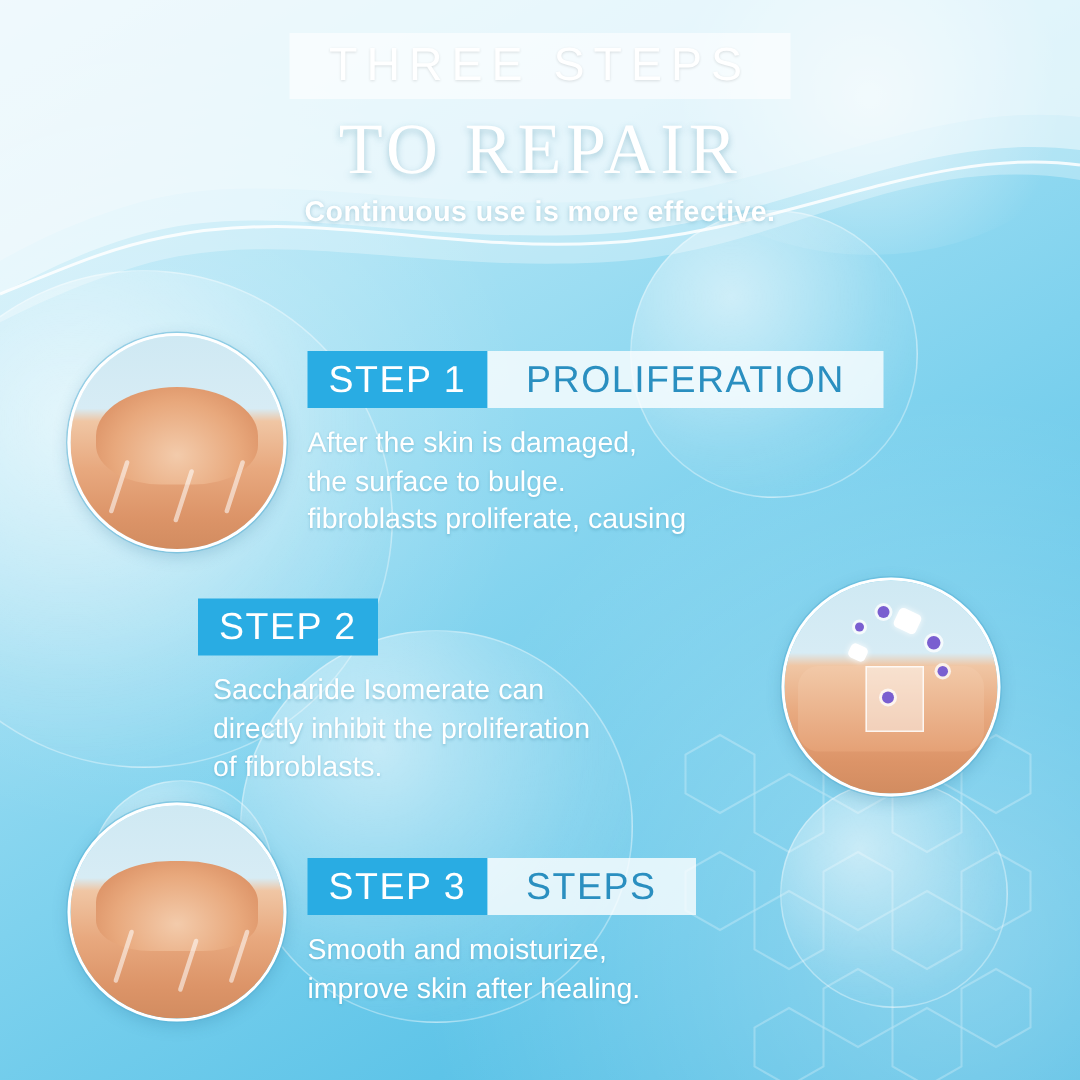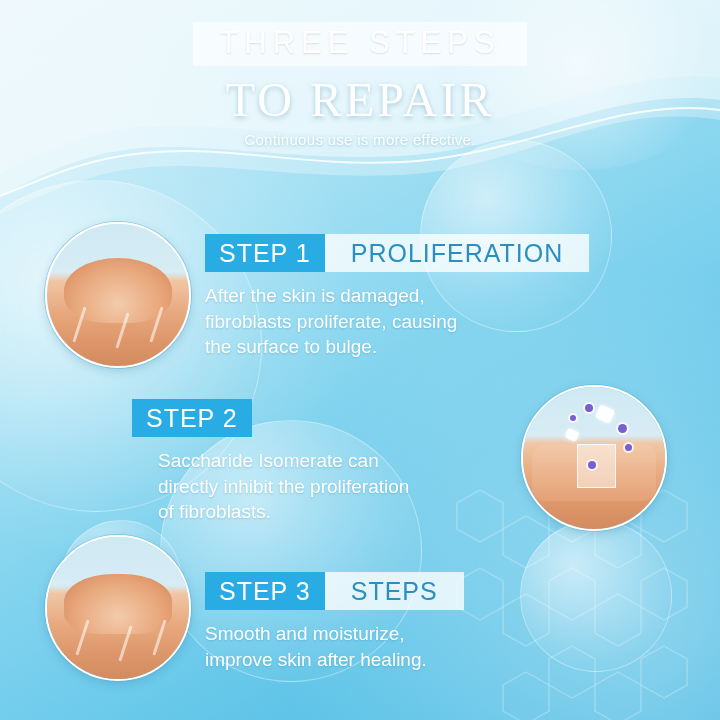--- a/index.html
+++ b/index.html
@@ -52,24 +52,25 @@
     font-family:"Liberation Serif", serif;
     color:#ffffff;
     font-size:48px;
     letter-spacing:3px;
     margin-top:9px;
     line-height:1.05;
     text-shadow:0 2px 5px rgba(40,120,150,0.35);
   }
   .subtitle{
     color:#ffffff;
-    font-size:15px;
+    font-size:19px;
     margin-top:6px;
     letter-spacing:.3px;
     text-shadow:0 1px 3px rgba(40,120,150,0.35);
+    font-weight:bold;
   }
 
   .step{position:absolute;z-index:5;}
 
   .label-row{display:flex;align-items:stretch;height:38px;}
   .step-tag{
     background:#29ace3;
     color:#ffffff;
     font-size:25px;
     letter-spacing:1px;
@@ -193,43 +194,43 @@
       <div class="line" style="left:76%;top:58%;"></div>
     </div>
   </div>
   <div class="step" style="left:205px;top:234px;width:400px;">
     <div class="label-row">
       <div class="step-tag">STEP 1</div>
       <div class="step-title">PROLIFERATION</div>
     </div>
     <div class="step-body">
       <div>After the skin is damaged,</div>
+      <div>the surface to bulge.</div>
       <div>fibroblasts proliferate, causing</div>
-      <div>the surface to bulge.</div>
     </div>
   </div>
 
   <div class="circle" style="left:521px;top:385px;width:142px;height:142px;">
     <div class="skin">
       <div class="flat" style="top:40%;height:40%;"></div>
       <div class="cube"></div>
       <div class="flake" style="left:52%;top:14%;width:16px;height:14px;"></div>
       <div class="flake" style="left:30%;top:30%;width:12px;height:10px;"></div>
       <div class="mol" style="left:44%;top:12%;width:8px;height:8px;"></div>
       <div class="mol" style="left:67%;top:26%;width:9px;height:9px;"></div>
       <div class="mol" style="left:72%;top:40%;width:7px;height:7px;"></div>
       <div class="mol" style="left:46%;top:52%;width:8px;height:8px;"></div>
       <div class="mol" style="left:33%;top:20%;width:6px;height:6px;"></div>
     </div>
   </div>
   <div class="step" style="left:132px;top:399px;width:400px;">
     <div class="label-row">
       <div class="step-tag">STEP 2</div>
     </div>
-    <div class="step-body" style="margin-left:26px;">
+    <div class="step-body" style="margin-left:10px;">
       <div>Saccharide Isomerate can</div>
       <div>directly inhibit the proliferation</div>
       <div>of fibroblasts.</div>
     </div>
   </div>
 
   <div class="circle" style="left:45px;top:535px;width:142px;height:142px;">
     <div class="skin">
       <div class="bump" style="top:26%;height:42%;border-radius:46% 46% 34% 34%;"></div>
       <div class="line" style="left:24%;top:58%;"></div>

